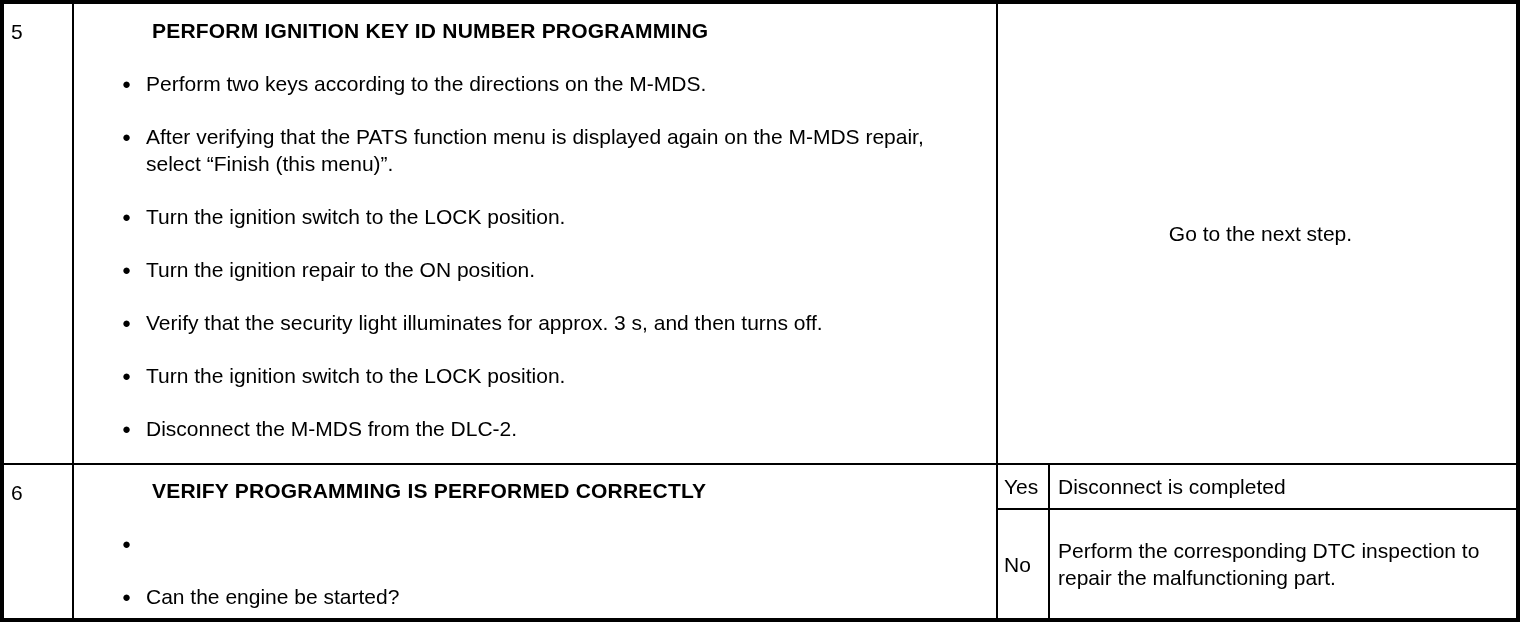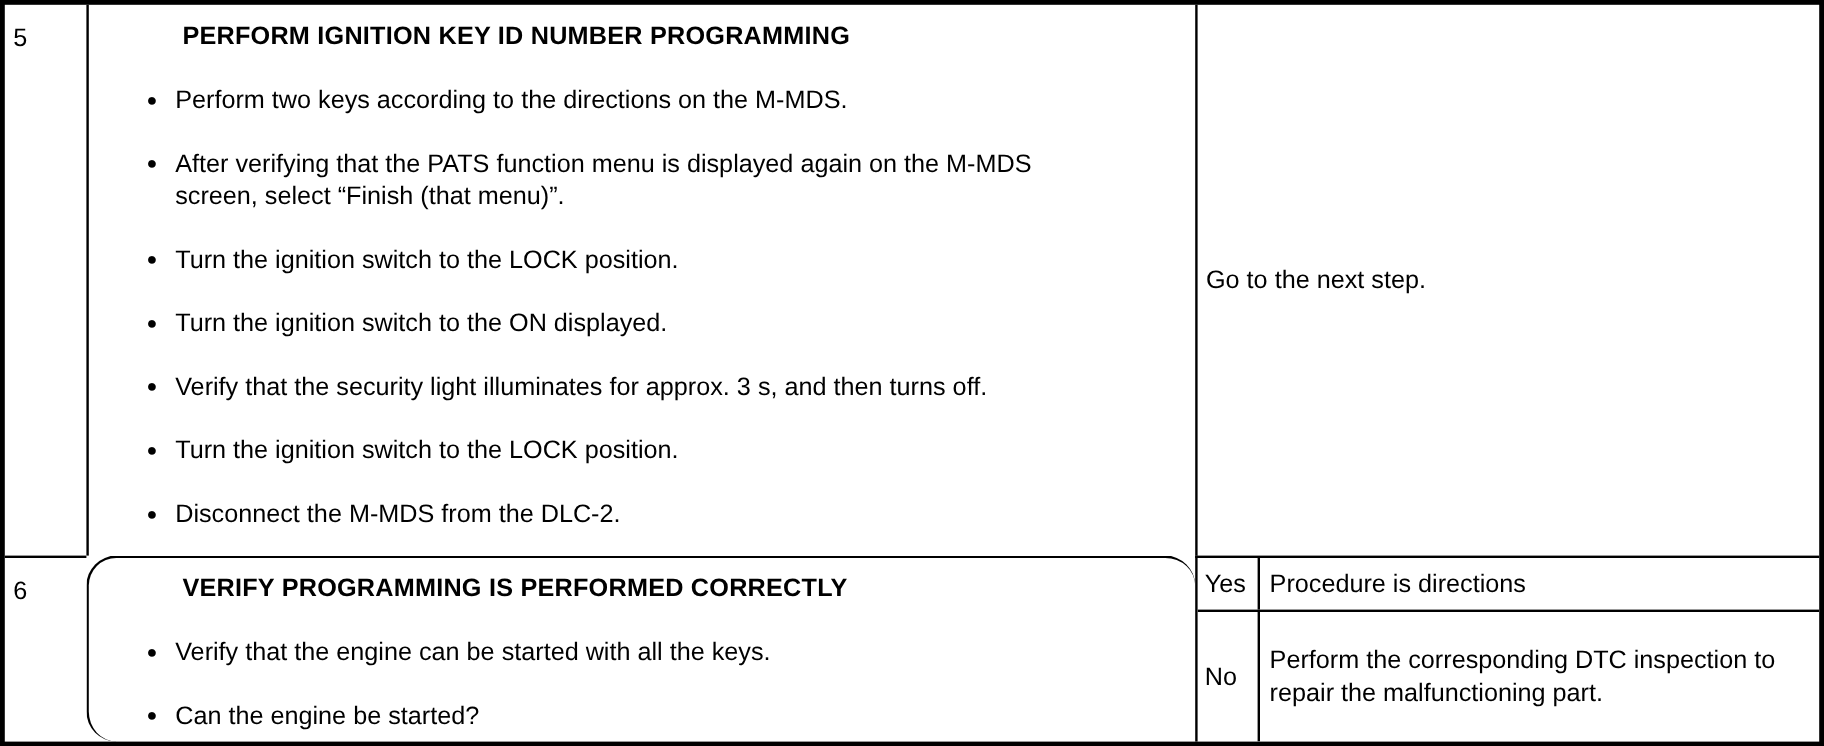--- a/index.html
+++ b/index.html
@@ -31,21 +31,21 @@
 
   .step-cell {
     padding: 14px 4px 0 7px;
   }
   .action-cell {
     padding-top: 13px;
     display: flex;
     flex-direction: column;
     gap: 26px;
   }
-  .action-cell.row6 { padding-top: 12px; border-radius: 25px; }
+  .action-cell.row6 { padding-top: 12px; }
   .step-title {
     font-weight: bold;
     padding-left: 78px;
     letter-spacing: 0.2px;
   }
   .bullet {
     display: flex;
     align-items: flex-start;
     padding-left: 48px;
   }
@@ -57,20 +57,21 @@
   }
   .bullet .txt {
     max-width: 780px;
   }
   .bold { font-weight: normal; }
 
   .result-cell {
     display: flex;
     align-items: center;
     padding-left: 7px;
+    justify-content: center;
   }
   .result-split {
     display: flex;
     flex-direction: column;
   }
   .yn-row {
     display: flex;
     flex: 1 1 auto;
   }
   .yn-row.yes {
@@ -104,29 +105,29 @@
 
     <div class="cell col2 action-cell">
       <div class="step-title">PERFORM IGNITION KEY ID NUMBER PROGRAMMING</div>
 
       <div class="bullet">
         <span class="dot">●</span>
         <span class="txt">Perform two keys according to the directions on the M-MDS.</span>
       </div>
       <div class="bullet">
         <span class="dot">●</span>
-        <span class="txt">After verifying that the PATS function menu is displayed again on the M-MDS screen, select “Finish (that menu)”.</span>
+        <span class="txt">After verifying that the PATS function menu is displayed again on the M-MDS repair, select “Finish (this menu)”.</span>
       </div>
       <div class="bullet">
         <span class="dot">●</span>
         <span class="txt">Turn the ignition switch to the LOCK position.</span>
       </div>
       <div class="bullet">
         <span class="dot">●</span>
-        <span class="txt">Turn the ignition switch to the ON displayed.</span>
+        <span class="txt">Turn the ignition repair to the ON position.</span>
       </div>
       <div class="bullet">
         <span class="dot">●</span>
         <span class="txt"><span>Verify that the security light illuminates for </span><span class="bold">approx. 3 s</span><span>, and then turns off.</span></span>
       </div>
       <div class="bullet">
         <span class="dot">●</span>
         <span class="txt">Turn the ignition switch to the LOCK position.</span>
       </div>
       <div class="bullet">
@@ -141,35 +142,34 @@
 
     <div class="cell row2 step-cell">
       <span>6</span>
     </div>
 
     <div class="cell row2 col2 action-cell row6">
       <div class="step-title">VERIFY PROGRAMMING IS PERFORMED CORRECTLY</div>
 
       <div class="bullet">
         <span class="dot">●</span>
-        <span class="txt">Verify that the engine can be started with all the keys.</span>
       </div>
       <div class="bullet">
         <span class="dot">●</span>
         <span class="txt">Can the engine be started?</span>
       </div>
     </div>
 
     <div class="cell row2 col3 result-split">
       <div class="yn-row yes">
         <div class="yn-answer">
           <span>Yes</span>
         </div>
         <div class="yn-action">
-          <span>Procedure is directions</span>
+          <span>Disconnect is completed</span>
         </div>
       </div>
       <div class="yn-row no">
         <div class="yn-answer">
           <span>No</span>
         </div>
         <div class="yn-action">
           <span>Perform the corresponding DTC inspection to repair the malfunctioning part.</span>
         </div>
       </div>

